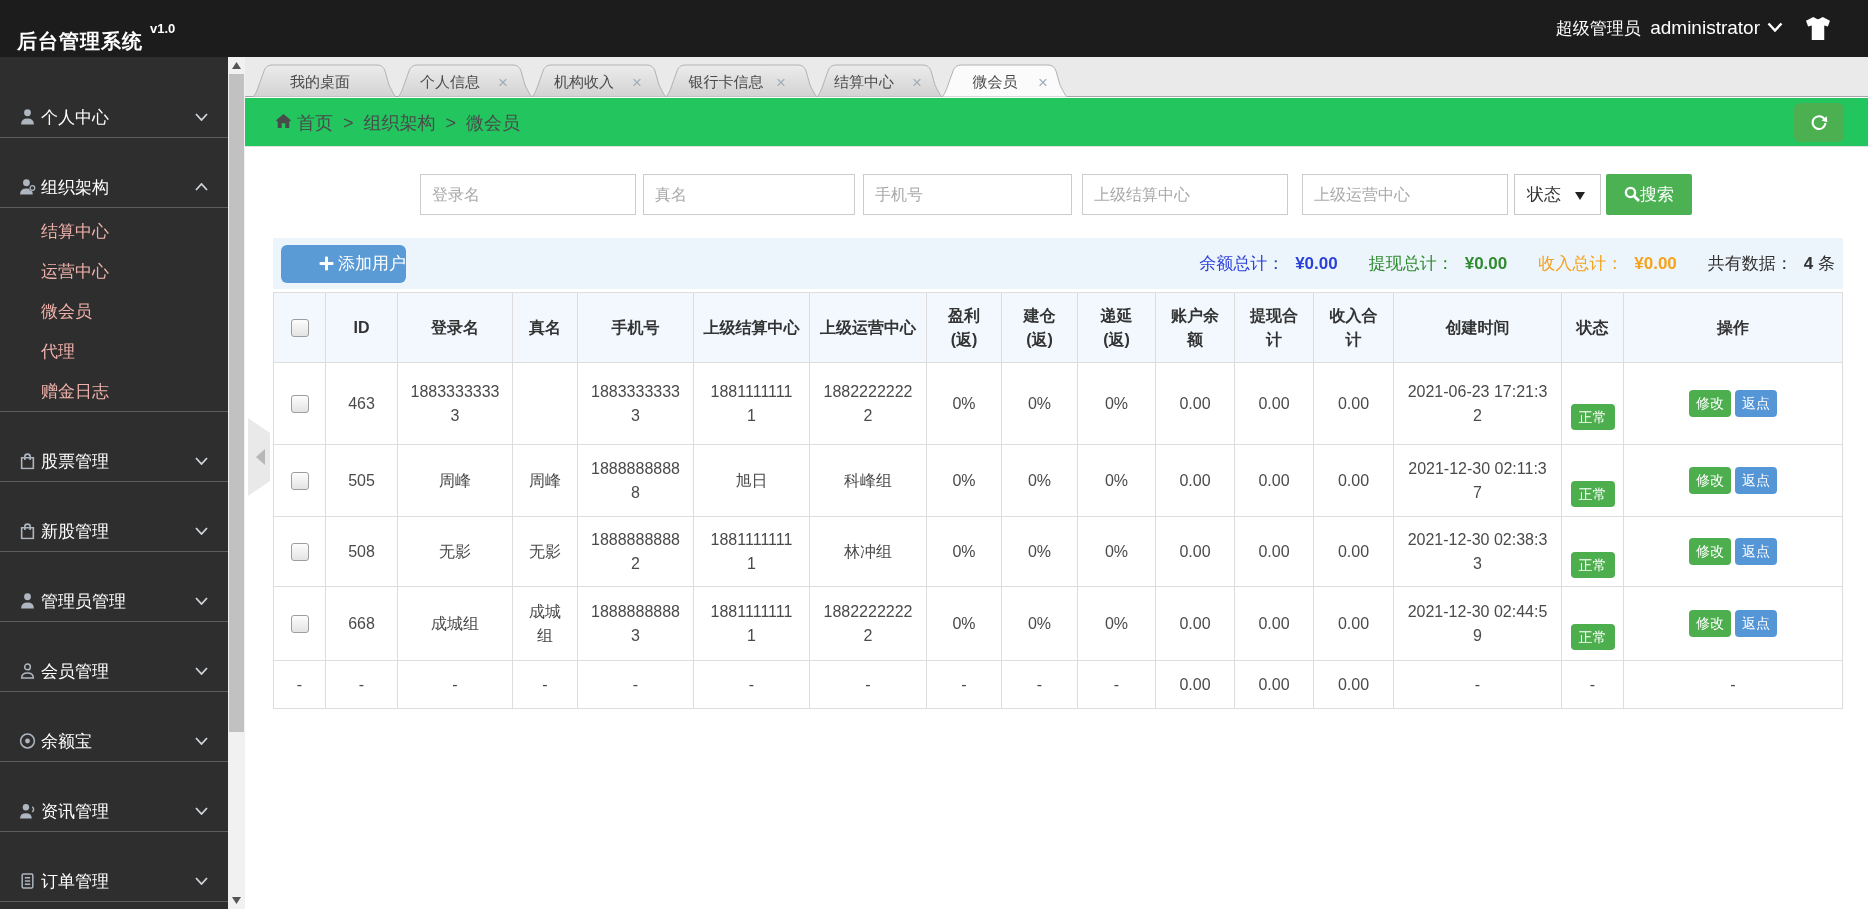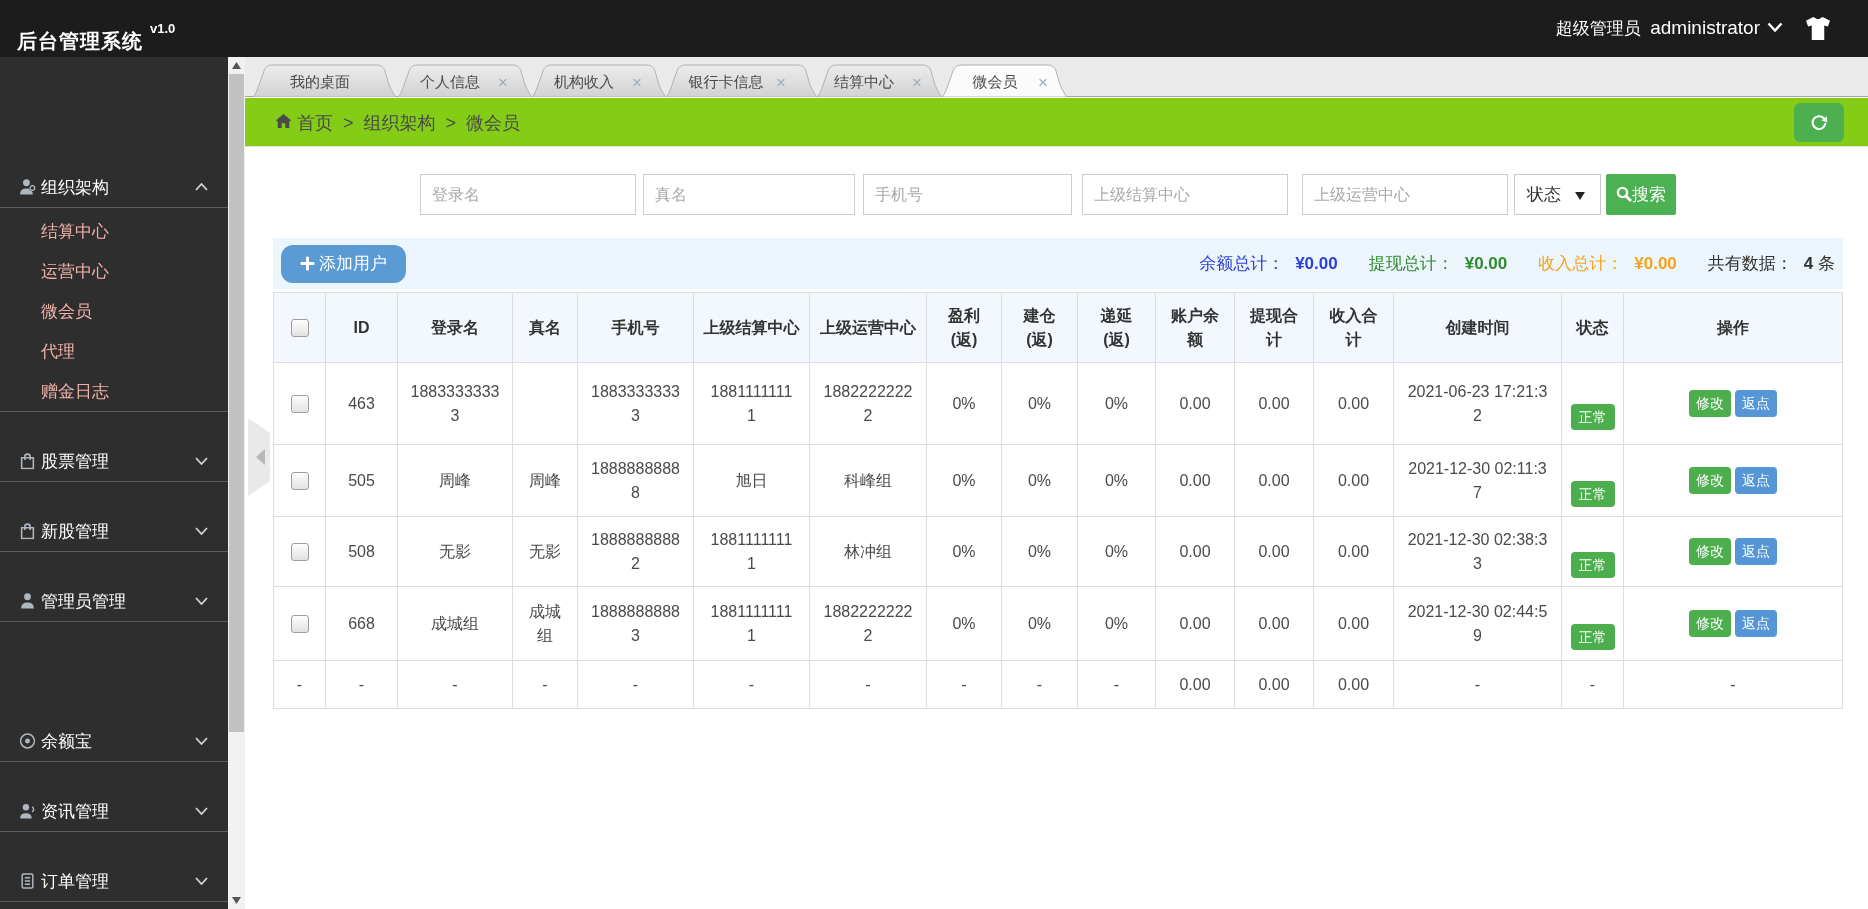--- a/index.html
+++ b/index.html
@@ -25,33 +25,33 @@
 .sitem { position:absolute; left:41px; width:180px; height:40px; line-height:40px; color:#efb1ab; font-size:17px; }
 
 
 #sbar { position:absolute; left:228px; top:57px; width:17px; height:852px; background:#f1f1f1; z-index:5; }
 #sbar .thumb { position:absolute; left:1px; top:17px; width:15px; height:658px; background:#c1c1c1; }
 
 
 #content { position:absolute; left:242px; top:57px; width:1626px; height:852px; background:#fff; }
 
 #tabstrip { position:absolute; left:0; top:0; width:1626px; height:40px; background:#eaeaea; border-bottom:1px solid #a5a5a5; }
-#crumbbar { position:absolute; left:0; top:41px; width:1626px; height:49px; background:#84cc16; border-bottom:1px solid #e2e2e2; }
+#crumbbar { position:absolute; left:0; top:41px; width:1626px; height:49px; background:#22c55e; border-bottom:1px solid #e2e2e2; }
 .crumbtxt { position:absolute; top:13px; font-size:18px; color:#4a4a4a; }
 #refreshbtn { position:absolute; left:1552px; top:5px; width:50px; height:39px; background:#4cb050; border-radius:6px; }
 
 
 .sinput { position:absolute; top:117px; height:41px; border:1px solid #ccc; background:#fff; font-size:16px; color:#444; padding-left:11px; line-height:39px; }
 .ph { color:#a9a9a9; }
 #sel { position:absolute; left:1272px; top:117px; width:87px; height:41px; border:1px solid #c9c9c9; background:#fff; line-height:39px; font-size:17px; color:#333; padding-left:12px; }
-#searchbtn { position:absolute; left:1364px; top:117px; width:70px; height:41px; background:#4bb153; border-radius:2px; color:#fff; font-size:17px; text-align:center; line-height:41px; }
+#searchbtn { position:absolute; left:1364px; top:117px; width:86px; height:41px; background:#4bb153; border-radius:2px; color:#fff; font-size:17px; text-align:center; line-height:41px; }
 
 
 #band { position:absolute; left:31px; top:181px; width:1570px; height:51px; background:#edf5fc; }
-#addbtn { position:absolute; left:8px; top:7px; width:125px; height:38px; background:#5b9bd5; border-radius:12px; color:#fff; font-size:17px; text-align:center; line-height:38px; }
+#addbtn { position:absolute; left:8px; top:7px; width:125px; height:38px; background:#5b9bd5; border-radius:6px; color:#fff; font-size:17px; text-align:right; line-height:38px; }
 #totals { position:absolute; right:8px; top:0; height:51px; line-height:51px; font-size:17px; color:#333; white-space:nowrap; }
 #totals .gap { display:inline-block; width:31px; }
 #totals .tv { margin-left:11px; }
 .tblue { color:#2b3fd9; } .tgreen { color:#2e8b2e; } .torange { color:#f5a21d; }
 .tv { font-weight:bold; }
 
 
 #tbl { position:absolute; left:31px; top:235px; width:1570px; border-collapse:collapse; table-layout:fixed; font-size:16px; color:#4a4a4a; }
 #tbl th, #tbl td { border:1px solid #ddd; text-align:center; vertical-align:middle; padding:0; line-height:24px; overflow:hidden; }
 #tbl thead th { background:#f2f8fd; font-size:16px; color:#333; font-weight:bold; }
@@ -76,20 +76,30 @@
   <span id="tb-right">超级管理员&nbsp;&nbsp;<span class="adm">administrator</span></span>
   <svg class="abs" style="right:85px;top:22px" width="16" height="10" viewBox="0 0 16 10">
         <polyline points="1.5,1.5 8,8.5 14.5,1.5" fill="none" stroke="#fff" stroke-width="2.4"></polyline>
       </svg>
   <svg class="abs" style="right:36px;top:16px" width="28" height="25" viewBox="0 0 26 24">
         <path fill="#fff" d="M1.5 4.5 L8.5 1 L11.5 2.6 A3 3 0 0 0 14.5 2.6 L17.5 1 L24.5 4.5 L22.5 10 L19 9 L19 23 L7 23 L7 9 L3.5 10 Z"></path>
       </svg>
 </div>
 
 <div id="sidebar">
+  <div class="mitem" style="top:39px">
+    <svg class="mi" viewBox="0 0 16 16">
+          <circle cx="8" cy="4" r="3.2" fill="#aeb6bf"></circle>
+          <path d="M2 15 Q2 9.5 8 9.5 Q14 9.5 14 15 Z" fill="#aeb6bf"></path>
+        </svg>
+    <span class="txt">个人中心</span>
+    <svg class="chev" viewBox="0 0 13 8">
+          <polyline points="1,1 6.5,7 12,1" fill="none" stroke="#cfd4da" stroke-width="1.8"></polyline>
+        </svg>
+  </div>
   <div class="mitem" style="top:109px">
     <svg class="mi" viewBox="0 0 16 16">
           <circle cx="7" cy="4" r="3.2" fill="#aeb6bf"></circle>
           <path d="M1 15 Q1 9.5 7 9.5 Q13 9.5 13 15 Z" fill="#aeb6bf"></path>
           <circle cx="12.6" cy="9" r="3" fill="#2f2e2e"></circle>
           <circle cx="12.6" cy="9" r="2.2" fill="none" stroke="#aeb6bf" stroke-width="1.2"></circle>
         </svg>
     <span class="txt">组织架构</span>
     <svg class="chev" viewBox="0 0 13 8">
           <polyline points="1,7 6.5,1 12,7" fill="none" stroke="#cfd4da" stroke-width="1.8"></polyline>
@@ -121,20 +131,30 @@
     <svg class="chev" viewBox="0 0 13 8">
           <polyline points="1,1 6.5,7 12,1" fill="none" stroke="#cfd4da" stroke-width="1.8"></polyline>
         </svg>
   </div>
   <div class="mitem" style="top:523px">
     <svg class="mi" viewBox="0 0 16 16">
           <circle cx="8" cy="4" r="3.2" fill="#aeb6bf"></circle>
           <path d="M2 15 Q2 9.5 8 9.5 Q14 9.5 14 15 Z" fill="#aeb6bf"></path>
         </svg>
     <span class="txt">管理员管理</span>
+    <svg class="chev" viewBox="0 0 13 8">
+          <polyline points="1,1 6.5,7 12,1" fill="none" stroke="#cfd4da" stroke-width="1.8"></polyline>
+        </svg>
+  </div>
+  <div class="mitem" style="top:593px">
+    <svg class="mi" viewBox="0 0 16 16">
+          <circle cx="8" cy="4.2" r="2.7" fill="none" stroke="#aeb6bf" stroke-width="1.4"></circle>
+          <path d="M2.5 14.5 Q2.5 9.8 8 9.8 Q13.5 9.8 13.5 14.5 Z" fill="none" stroke="#aeb6bf" stroke-width="1.4"></path>
+        </svg>
+    <span class="txt">会员管理</span>
     <svg class="chev" viewBox="0 0 13 8">
           <polyline points="1,1 6.5,7 12,1" fill="none" stroke="#cfd4da" stroke-width="1.8"></polyline>
         </svg>
   </div>
   <div class="mitem" style="top:663px">
     <svg class="mi" viewBox="0 0 16 16">
           <circle cx="8" cy="8" r="6.5" fill="none" stroke="#aeb6bf" stroke-width="1.4"></circle>
           <circle cx="8" cy="8" r="2.3" fill="#aeb6bf"></circle>
         </svg>
     <span class="txt">余额宝</span>

